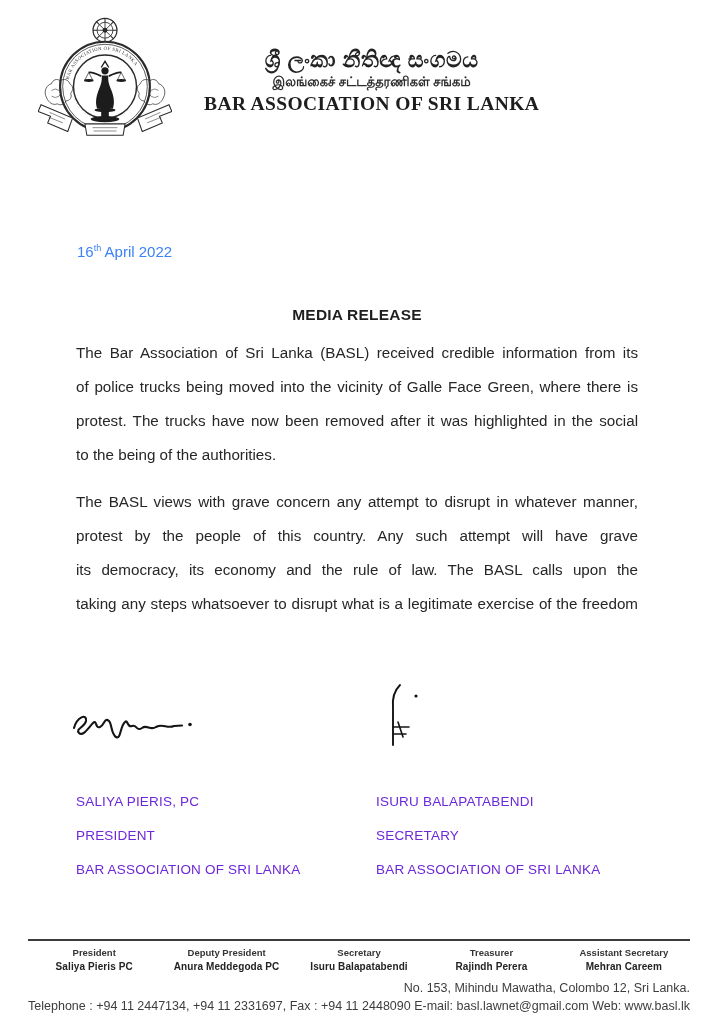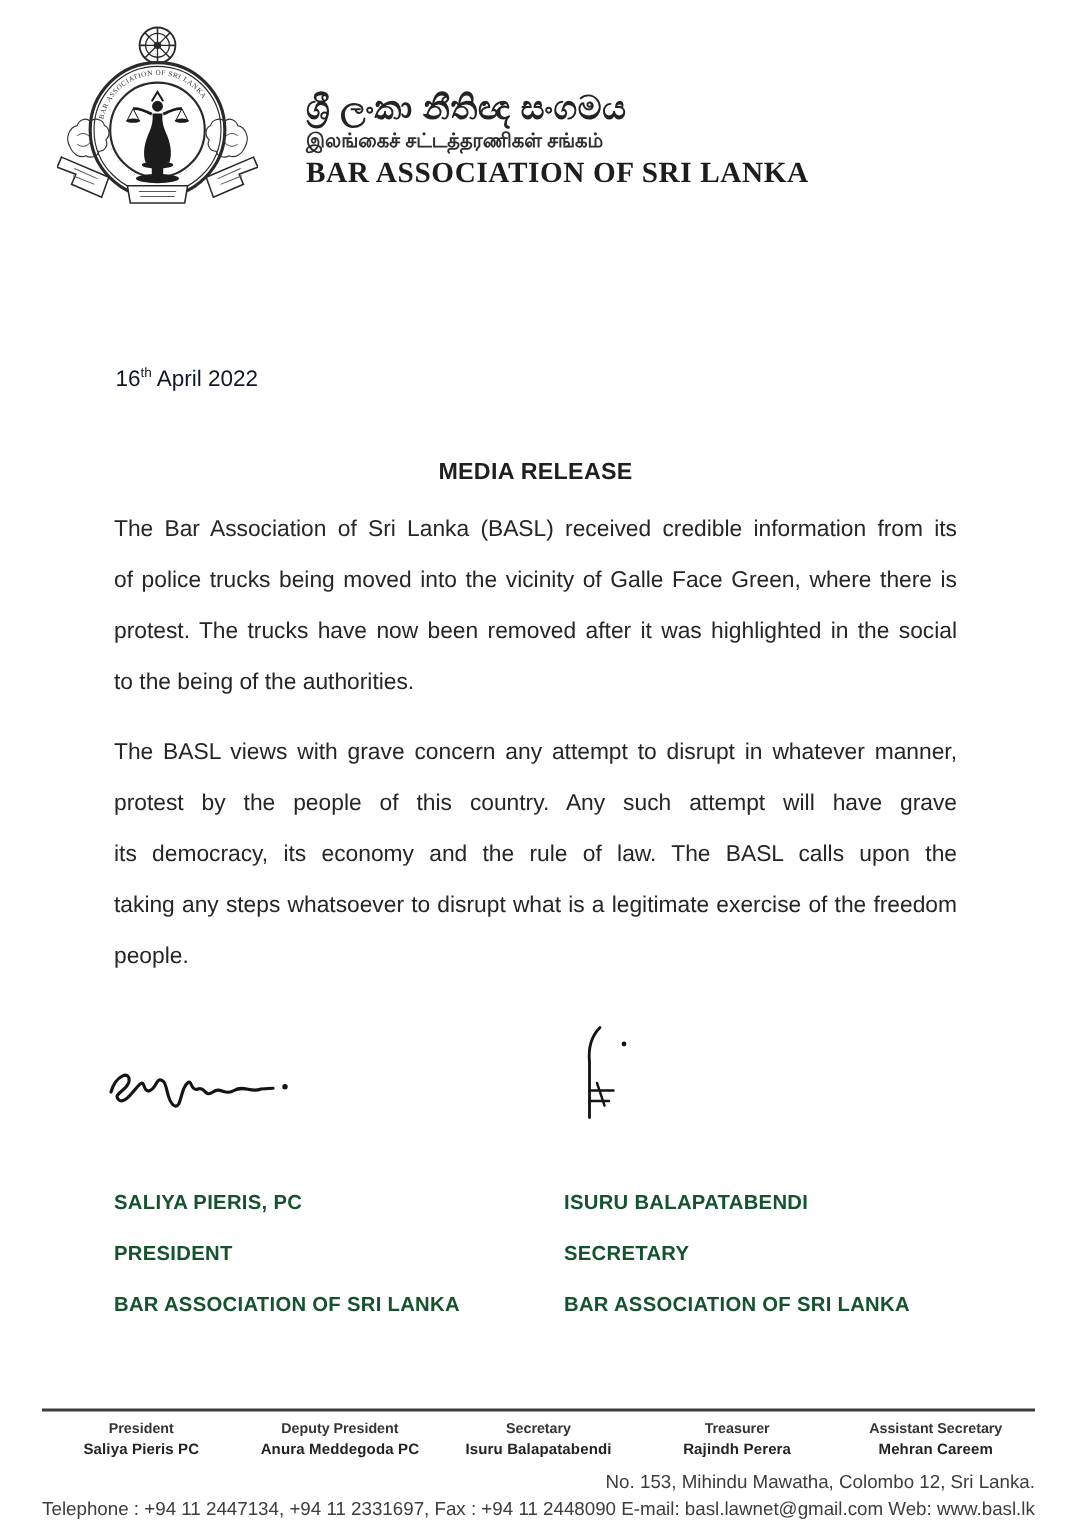--- a/index.html
+++ b/index.html
@@ -2,40 +2,40 @@
 <html><head>
 <meta charset="utf-8">
 <style>
   html,body{margin:0;padding:0;background:#ffffff;}
   .page{
     position:relative;width:715px;height:1024px;background:#fff;
     font-family:"Liberation Sans",sans-serif;color:#2a2a2a;overflow:hidden;
   }
   
   .logo{position:absolute;left:38px;top:14px;width:134px;height:128px;}
-  .header-text{position:absolute;left:204px;top:60px;}
+  .header-text{position:absolute;left:204px;top:48px;text-align:center;}
   .org-sinhala{font-size:22px;font-weight:700;color:#232323;letter-spacing:.5px;line-height:24px;}
   .org-tamil{font-size:13px;font-weight:600;color:#2e2e2e;margin-top:2px;line-height:16px;}
   .org-english{font-family:"Liberation Serif",serif;font-size:19.5px;font-weight:700;color:#1d1d1d;letter-spacing:.4px;margin-top:3px;line-height:22px;}
   
-  .date{position:absolute;left:77px;top:243px;font-size:15px;color:#0f172a;}
+  .date{position:absolute;left:77px;top:243px;font-size:15px;color:#3b82f6;}
   .date sup{font-size:9px;vertical-align:super;}
   .title{position:absolute;left:76px;top:306px;width:562px;text-align:center;
     font-size:15.5px;font-weight:700;color:#1f1f1f;letter-spacing:.2px;}
   .title span{text-underline-offset:3px;}
   .letter-body{position:absolute;left:76px;top:336px;width:562px;font-size:15.2px;color:#262626;}
   .para{margin-bottom:13px;}
   .para .line{line-height:34px;height:34px;text-align:justify;text-align-last:justify;overflow:hidden;}
   .para .line.last{text-align-last:left;}
   
   .sig-left{position:absolute;left:70px;top:698px;}
   .sig-right{position:absolute;left:373px;top:682px;}
   .names{position:absolute;left:76px;top:794px;width:600px;display:flex;}
   .sig-block{width:355px;}
-  .sig-block div{font-size:13.5px;font-weight:700;color:#14532d;margin-bottom:19px;letter-spacing:.2px;}
+  .sig-block div{font-size:13.5px;font-weight:400;color:#6d28d9;margin-bottom:19px;letter-spacing:.2px;}
   
   .footer{position:absolute;left:28px;top:939px;width:662px;border-top:2px solid #3c3c3c;padding-top:6px;}
   .officers{display:flex;}
   .officer{flex:1;text-align:center;}
   .officer .role{font-size:9.5px;font-weight:700;color:#343434;}
   .officer .oname{font-size:10px;font-weight:700;color:#232323;margin-top:3px;letter-spacing:.1px;}
   .address{text-align:right;font-size:12.5px;color:#3d3d3d;margin-top:9px;}
   .contacts{text-align:center;font-size:12.5px;color:#3d3d3d;margin-top:4px;}
 </style>
 </head>
@@ -121,21 +121,20 @@
         <div class="line">The Bar Association of Sri Lanka (BASL) received credible information from its members of a number</div>
         <div class="line">of police trucks being moved into the vicinity of Galle Face Green, where there is an ongoing mass</div>
         <div class="line">protest. The trucks have now been removed after it was highlighted in the social media and brought</div>
         <div class="line last">to the being of the authorities.</div>
       </div>
       <div class="para">
         <div class="line">The BASL views with grave concern any attempt to disrupt in whatever manner, what is a peaceful</div>
         <div class="line">protest by the people of this country. Any such attempt will have grave repercussions for the country,</div>
         <div class="line">its democracy, its economy and the rule of law. The BASL calls upon the Government to desist from</div>
         <div class="line">taking any steps whatsoever to disrupt what is a legitimate exercise of the freedom of dissent of the</div>
-        <div class="line last">people.</div>
       </div>
     </div>
 
   <div class="sig-left">
     <svg viewBox="0 0 135 52" width="135" height="52">
       <path d="M4,30 C7,19 17,15 16,23 C15,29 5,31 9,35 C13,39 19,29 23,25 C27,21 25,31 30,29 C35,27 34,19 39,23 C42,26 41,36 46,39 C51,42 50,28 55,24 C58,21 57,30 62,28 C67,26 66,34 72,30 C77,26 80,33 86,29 C93,25 97,31 104,28 L112,27.5" fill="none" stroke="#141414" stroke-width="2.1" stroke-linecap="round"></path>
       <circle cx="120" cy="26.5" r="1.8" fill="#141414"></circle>
     </svg>
   </div>
 

